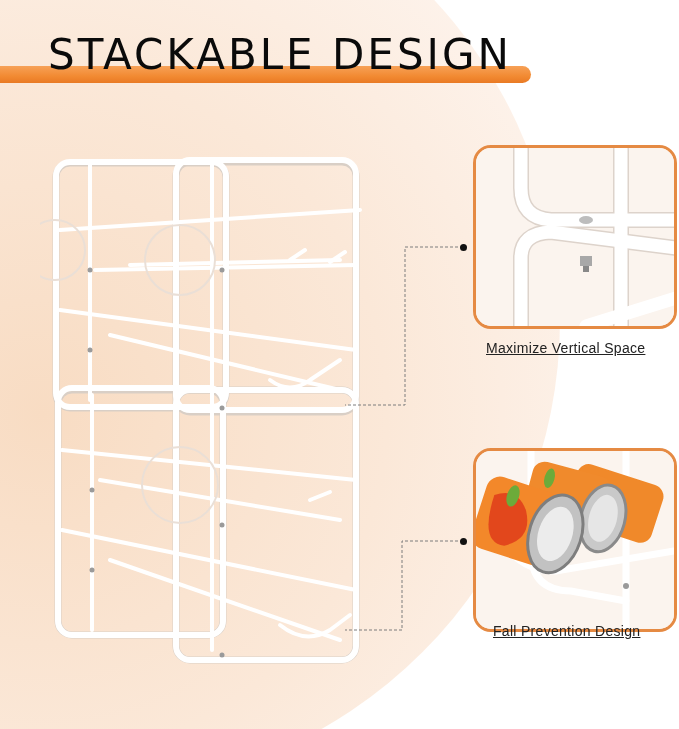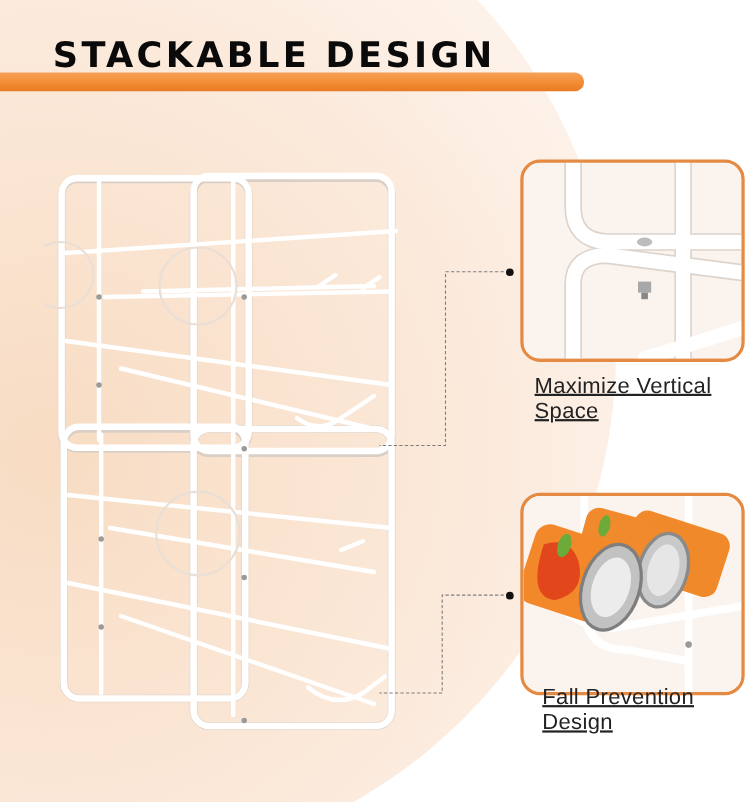--- a/index.html
+++ b/index.html
@@ -13,33 +13,33 @@
     width: 940px; height: 940px; border-radius: 50%;
     background: radial-gradient(circle at 45% 60%, #f8dcc3 0%, #fbe8d8 45%, #fdf2ea 75%, #fef8f4 100%);
   }
   .header-bar {
     position: absolute; left: 0; top: 66px; width: 531px; height: 17px;
     border-radius: 0 9px 9px 0;
     background: linear-gradient(to bottom, #f7a157 0%, #f28a32 60%, #e97a24 100%);
   }
   .title {
     position: absolute; left: 48px; top: 34px;
-    font-family: "DejaVu Sans", sans-serif; font-weight: bold;
-    font-size: 32px; letter-spacing: 3px; color: #0a0a0a; line-height: 1;
+    font-family: "DejaVu Sans", sans-serif; font-weight: normal;
+    font-size: 42px; letter-spacing: 3px; color: #0a0a0a; line-height: 1;
   }
   .rack { position: absolute; left: 40px; top: 150px; }
   .inset {
     position: absolute; width: 198px; height: 178px;
     border: 3px solid #e58a43; border-radius: 18px;
     background: #fdf5ee; overflow: hidden;
   }
   .inset-1 { left: 473px; top: 145px; }
   .inset-2 { left: 473px; top: 448px; }
   .caption {
-    position: absolute; font-size: 20px; color: #222;
+    position: absolute; font-size: 14px; color: #222;
     text-decoration: underline; letter-spacing: 0.3px;
   }
   .cap-1 { left: 486px; top: 340px; }
   .cap-2 { left: 493px; top: 623px; }
   .dot {
     position: absolute; width: 7px; height: 7px; border-radius: 50%; background: #111;
   }
   .dot-1 { left: 460px; top: 244px; }
   .dot-2 { left: 460px; top: 538px; }
   svg { display: block; }

